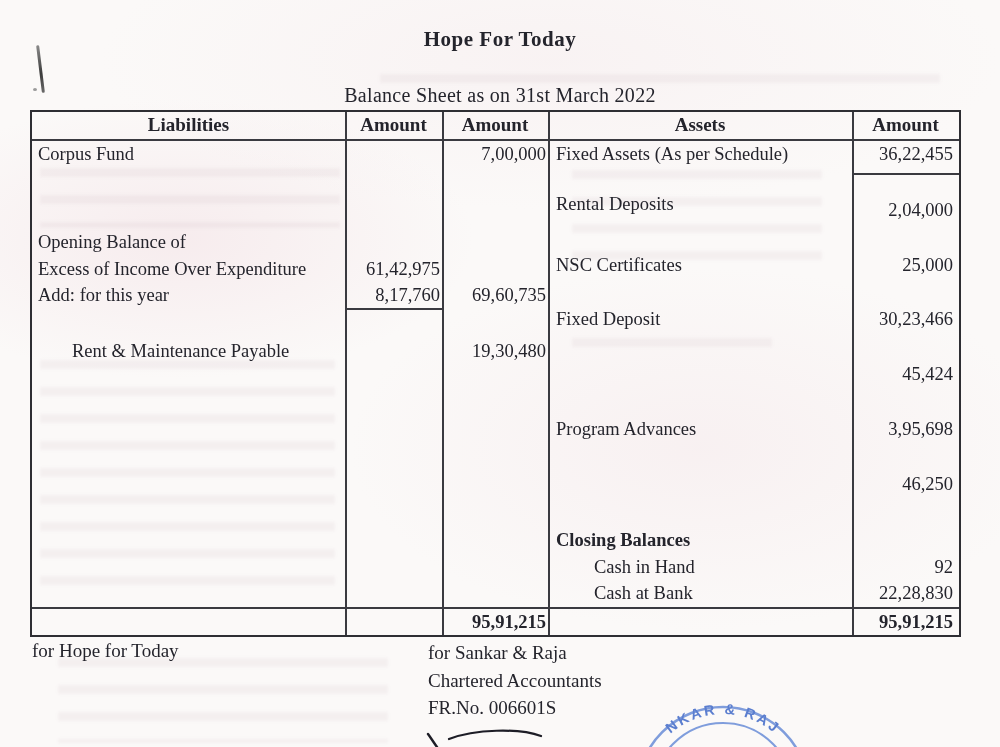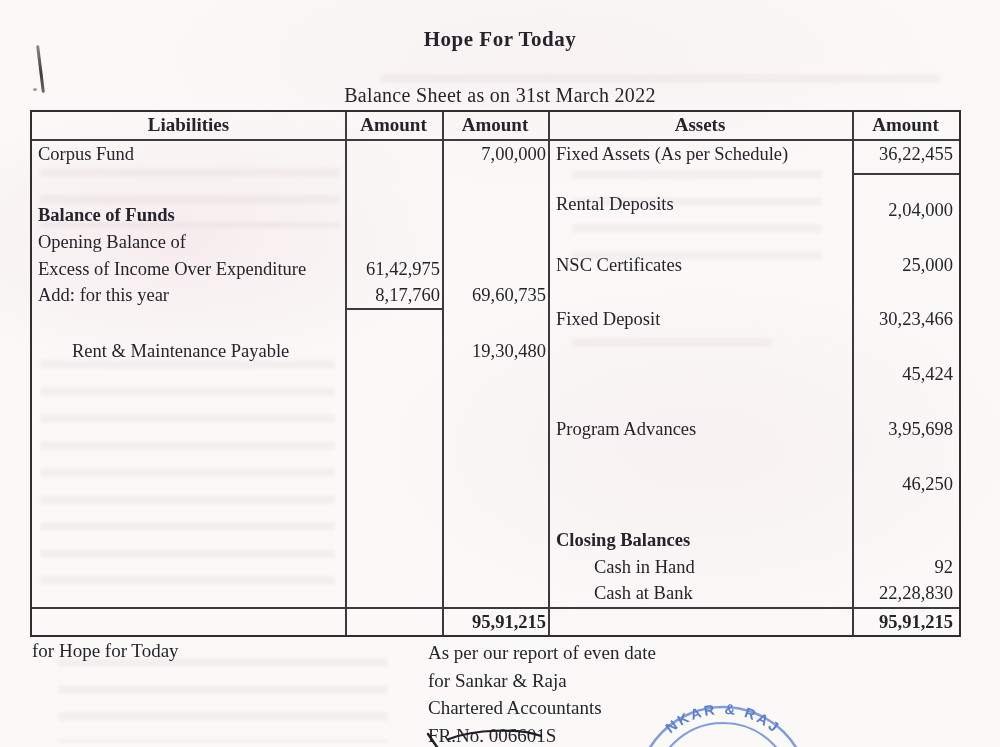--- a/index.html
+++ b/index.html
@@ -81,21 +81,20 @@
 
     <div class="cell hdr" style="left:0;width:313px;top:2px;">Liabilities</div>
     <div class="cell hdr" style="left:313px;width:97px;top:2px;">Amount</div>
     <div class="cell hdr" style="left:410px;width:106px;top:2px;">Amount</div>
     <div class="cell hdr" style="left:516px;width:304px;top:2px;">Assets</div>
     <div class="cell hdr" style="left:820px;width:107px;top:2px;">Amount</div>
 
     <div class="cell lbl" style="left:0;width:310px;top:31px;">Corpus Fund</div>
     <div class="cell amt" style="left:412px;width:102px;top:31px;">7,00,000</div>
 
-    <div class="cell lbl bold" style="left:0;width:310px;top:92px;">Balance of Funds</div>
     <div class="cell lbl" style="left:0;width:310px;top:119px;">Opening Balance of</div>
 
     <div class="cell lbl" style="left:0;width:312px;top:146px;">Excess of Income Over Expenditure</div>
     <div class="cell amt" style="left:315px;width:93px;top:146px;">61,42,975</div>
 
     <div class="cell lbl" style="left:0;width:310px;top:172px;">Add: for this year</div>
     <div class="cell amt" style="left:315px;width:93px;top:172px;">8,17,760</div>
     <div class="cell amt" style="left:412px;width:102px;top:172px;">69,60,735</div>
 
     <div class="cell lbl" style="left:0;width:310px;top:228px;padding-left:40px;">Rent &amp; Maintenance Payable</div>
@@ -129,21 +128,20 @@
 
     <div class="cell lbl" style="left:556px;width:264px;top:470px;">Cash at Bank</div>
     <div class="cell amt" style="left:822px;width:99px;top:470px;">22,28,830</div>
 
     <div class="cell amt bold" style="left:822px;width:99px;top:499px;">95,91,215</div>
   </div>
 
   <div class="abs footer-left">for Hope for Today</div>
 
   <div class="abs footer-right">
-    <div>As per our report of even date</div>
     <div>for Sankar &amp; Raja</div>
     <div>Chartered Accountants</div>
     <div>FR.No. 006601S</div>
   </div>
 
   <div class="abs sig-wrap">
     <svg width="160" height="18" viewBox="0 0 160 18">
       <path d="M 34,10 C 60,0 104,-1 126,7" stroke="#1d1d26" stroke-width="2.2" fill="none" stroke-linecap="round"></path>
       <path d="M 13,5 C 16,9 19,14 22,18" stroke="#1d1d26" stroke-width="2.4" fill="none" stroke-linecap="round"></path>
     </svg>

